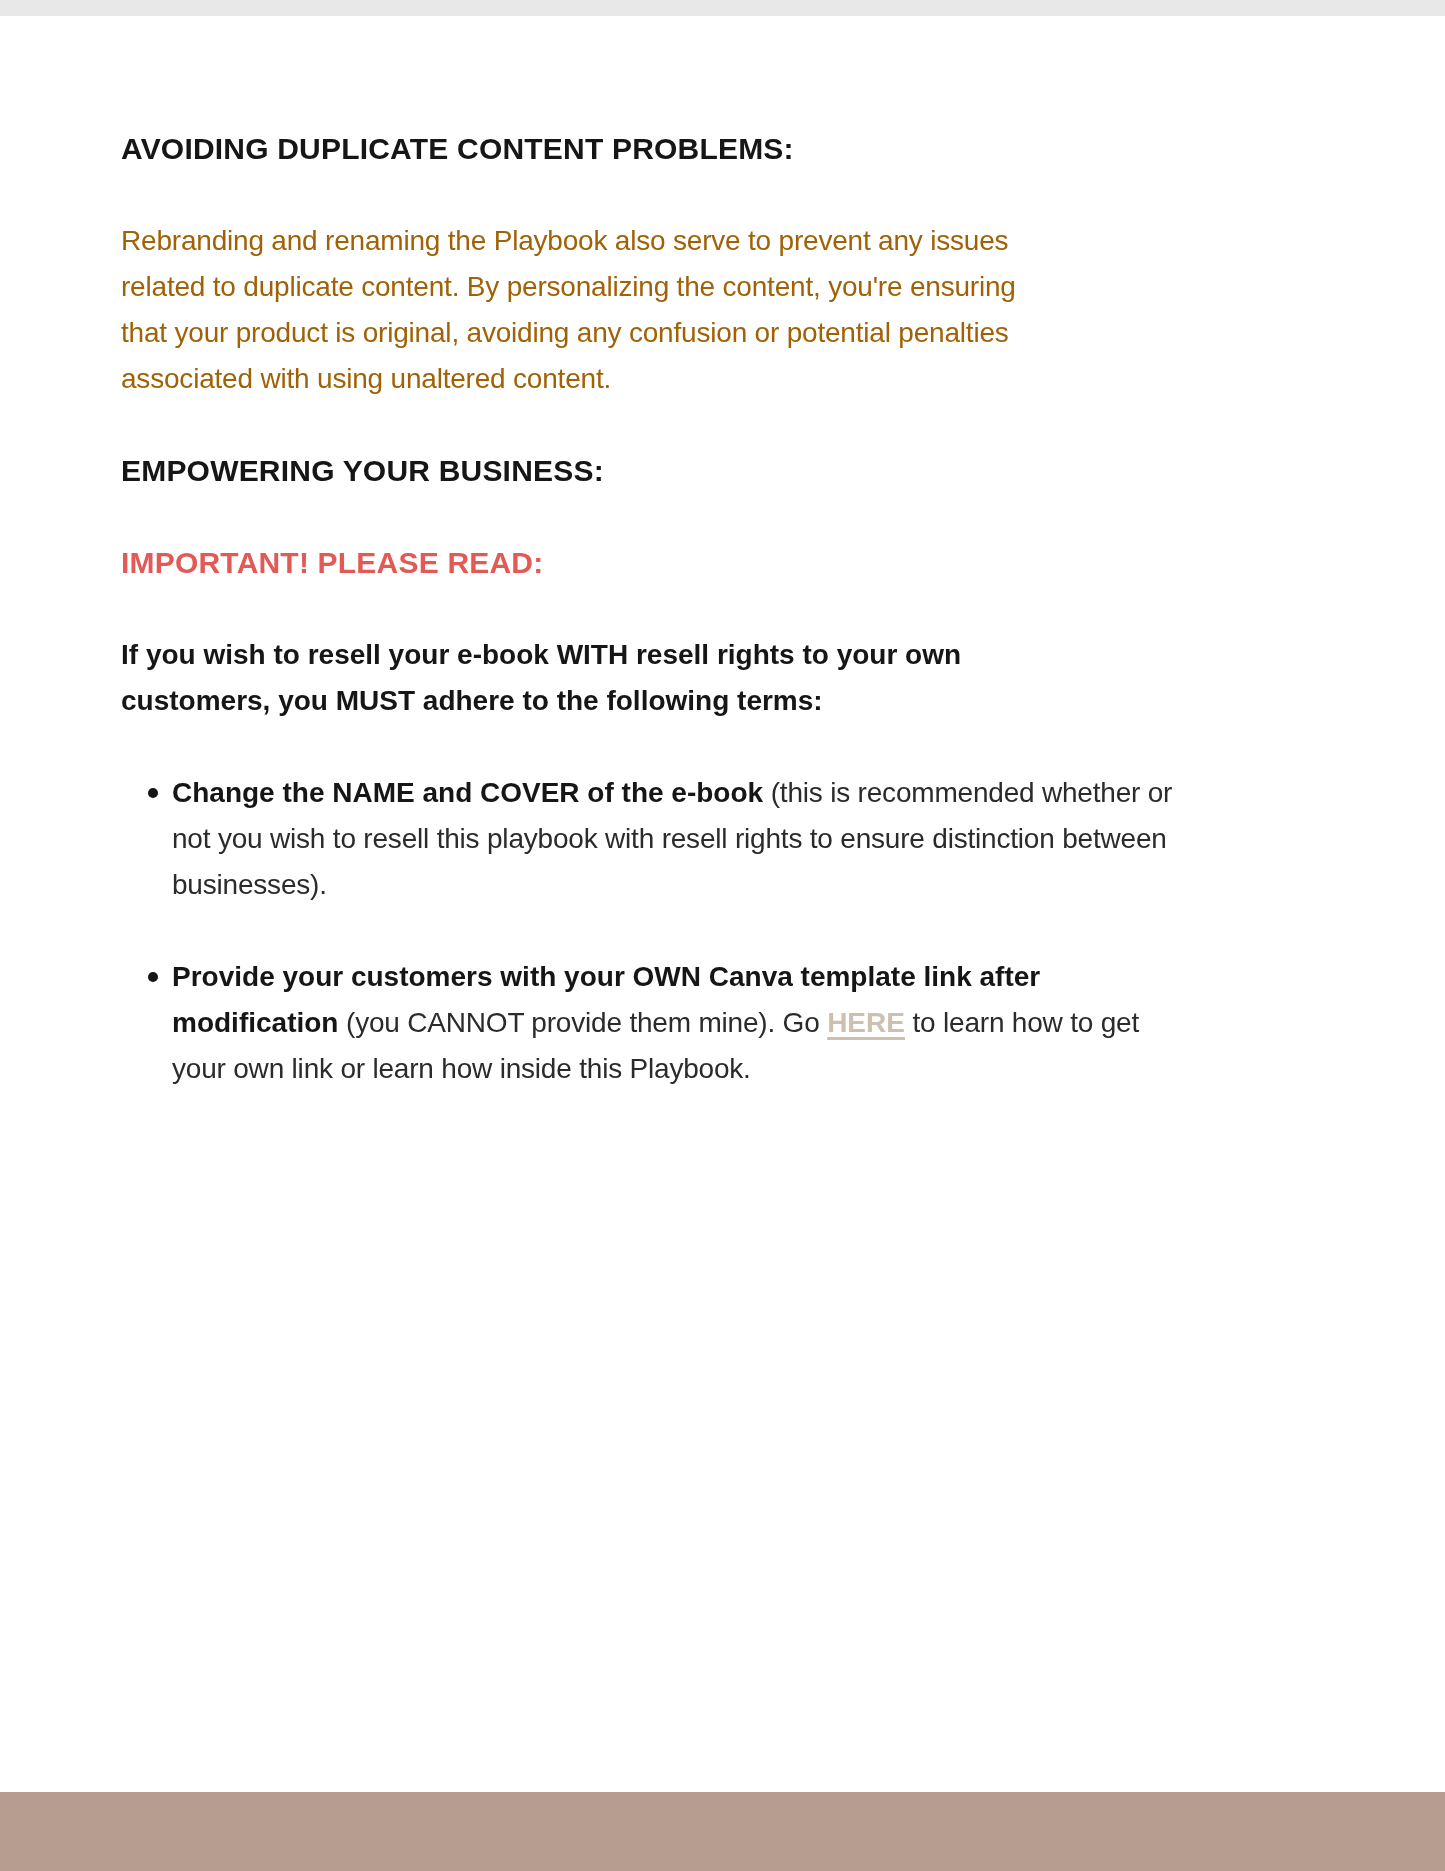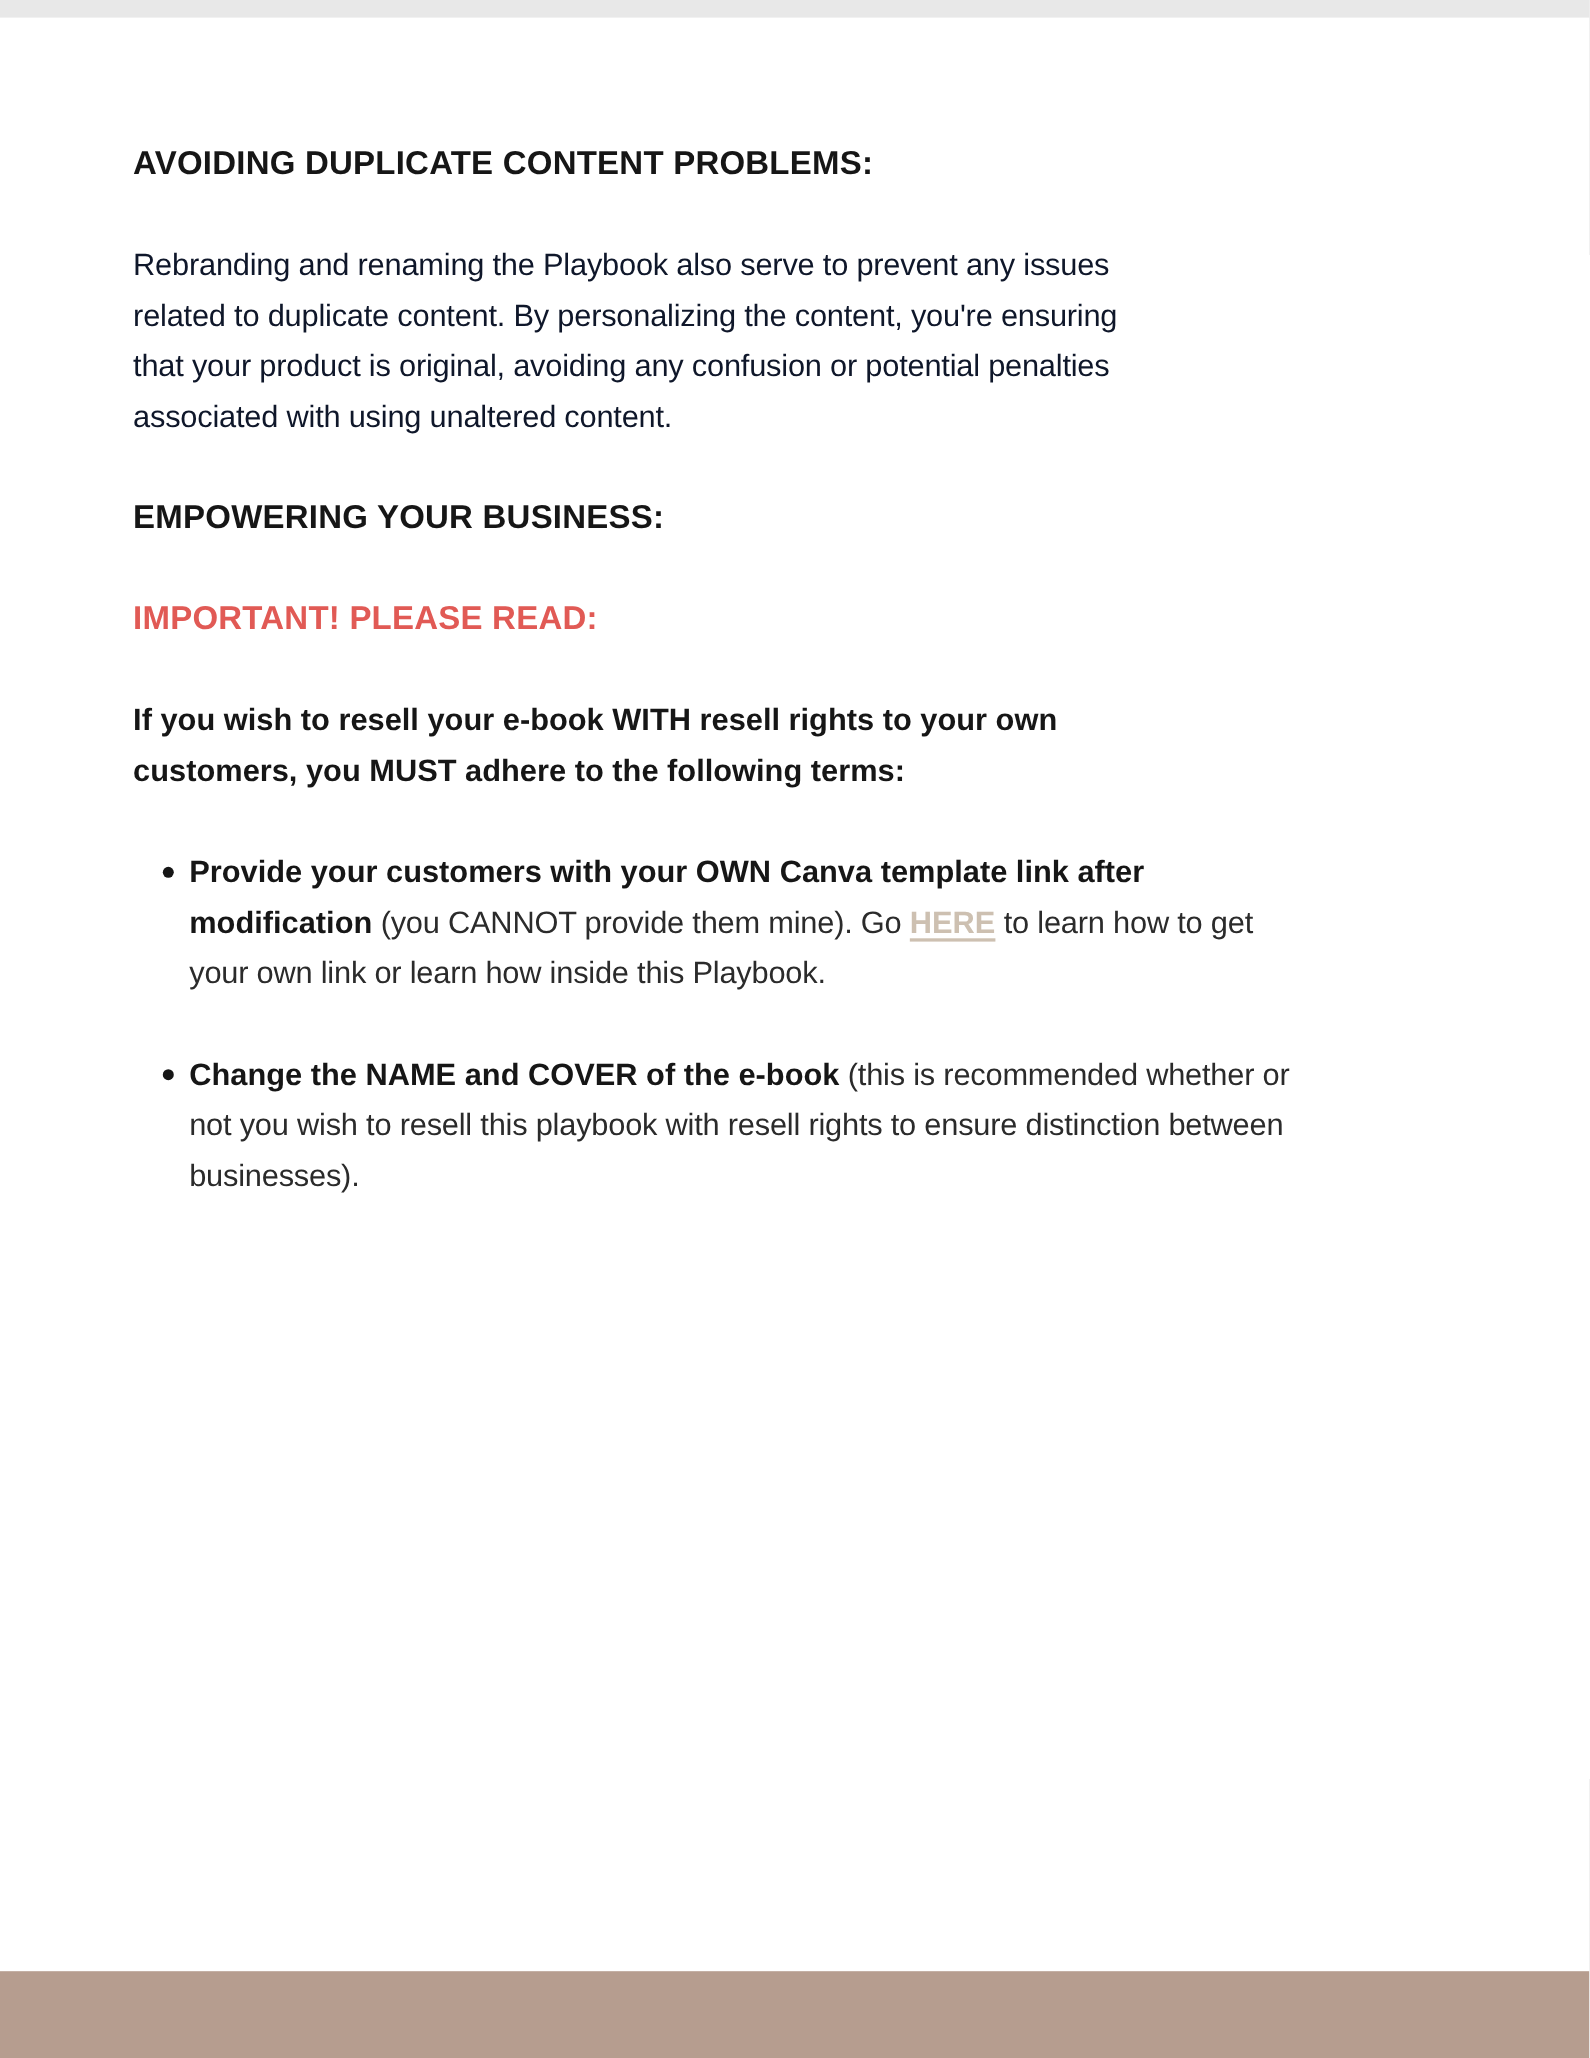--- a/index.html
+++ b/index.html
@@ -23,21 +23,21 @@
     line-height: 46px;
     font-weight: 700;
     color: #161616;
     letter-spacing: 0.2px;
   }
   .heading.accent { color: #e15a55; }
   .para {
     margin: 0 0 46px 0;
     font-size: 28px;
     line-height: 46px;
-    color: #0f172a;
+    color: #a16207;
     letter-spacing: -0.2px;
     white-space: pre-line;
   }
   .para.bold-intro {
     font-weight: 700;
     color: #161616;
     letter-spacing: 0;
   }
   ul.terms {
     list-style: none;
@@ -103,25 +103,25 @@
 
 
     <h2 class="heading accent">IMPORTANT! PLEASE READ:</h2>
 
     <p class="para bold-intro">If you wish to resell your e-book WITH resell rights to your own
 customers, you MUST adhere to the following terms:</p>
 
     <ul class="terms">
       <li>
         <span class="bullet-dot"></span>
-        <span class="run-bold">Provide your customers with your OWN Canva template link after modification</span><span> (you CANNOT provide them mine). Go </span><a class="inline-link">HERE</a><span> to learn how to get your own link or learn how inside this Playbook.</span>
+        <span class="run-bold">Change the NAME and COVER of the e-book</span><span> (this is recommended whether or not you wish to resell this playbook with resell rights to ensure distinction between businesses).</span>
       </li>
       <li>
         <span class="bullet-dot"></span>
-        <span class="run-bold">Change the NAME and COVER of the e-book</span><span> (this is recommended whether or not you wish to resell this playbook with resell rights to ensure distinction between businesses).</span>
+        <span class="run-bold">Provide your customers with your OWN Canva template link after modification</span><span> (you CANNOT provide them mine). Go </span><a class="inline-link">HERE</a><span> to learn how to get your own link or learn how inside this Playbook.</span>
       </li>
     </ul>
 
 
   </div>
 
   <div class="footer-bar"></div>
 </div>
 
 </body></html>

